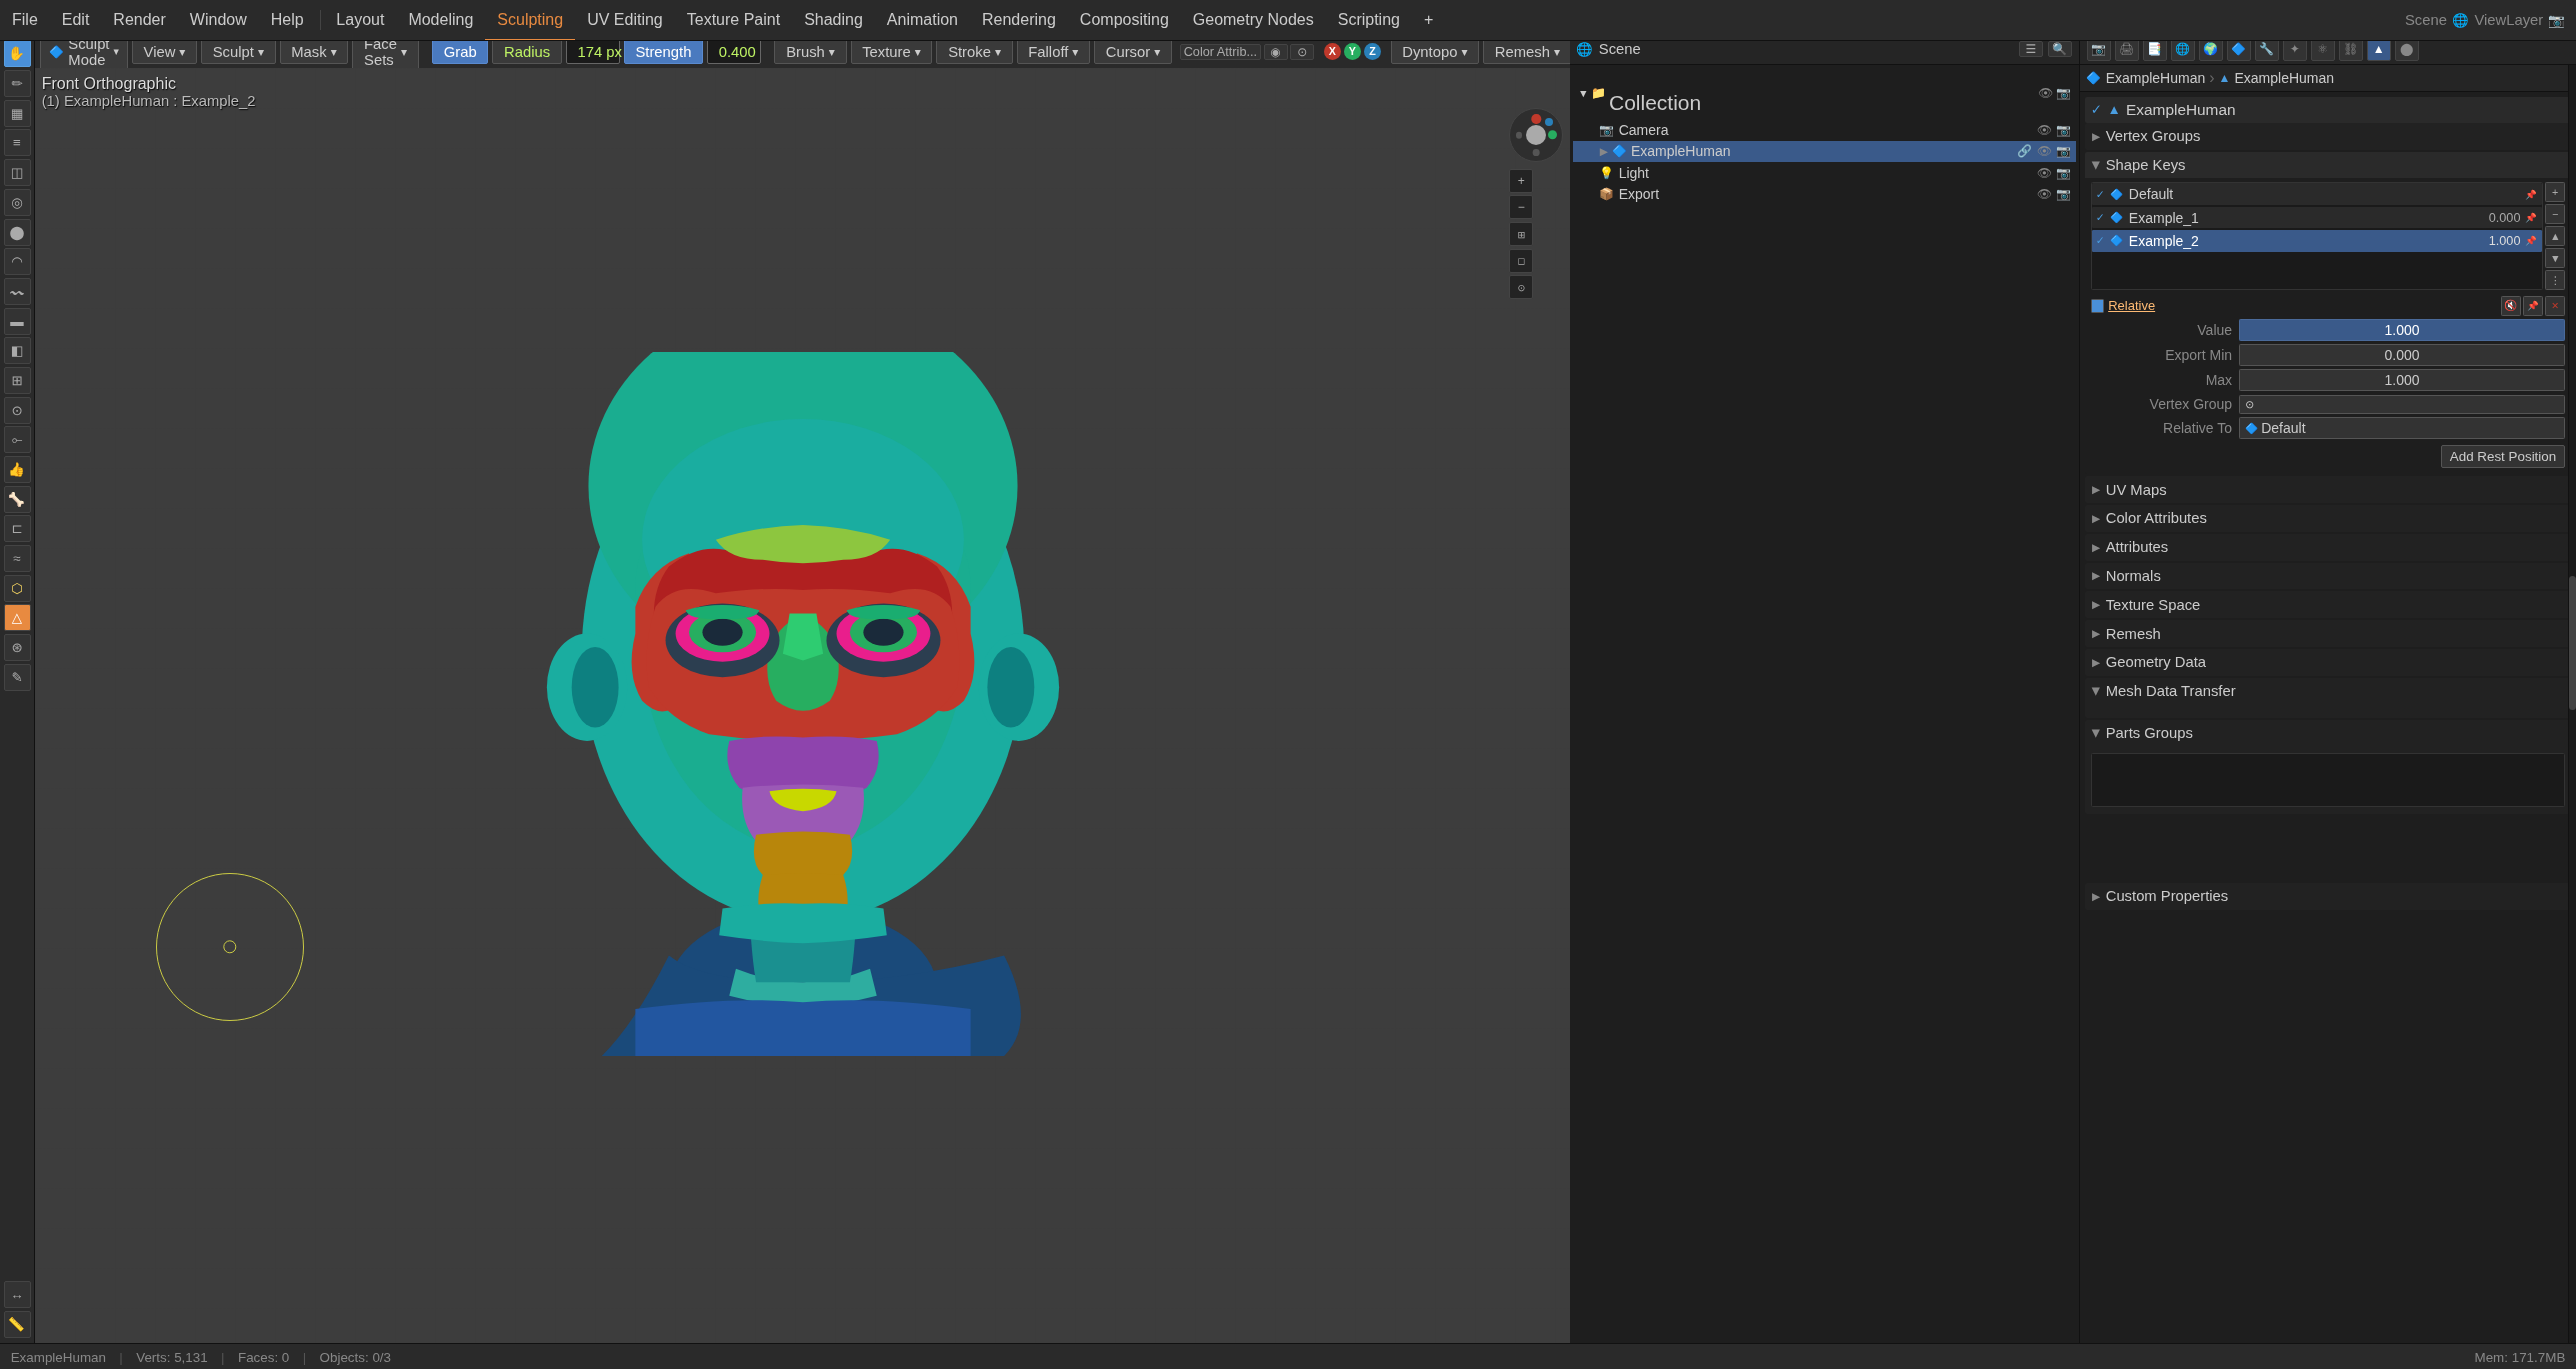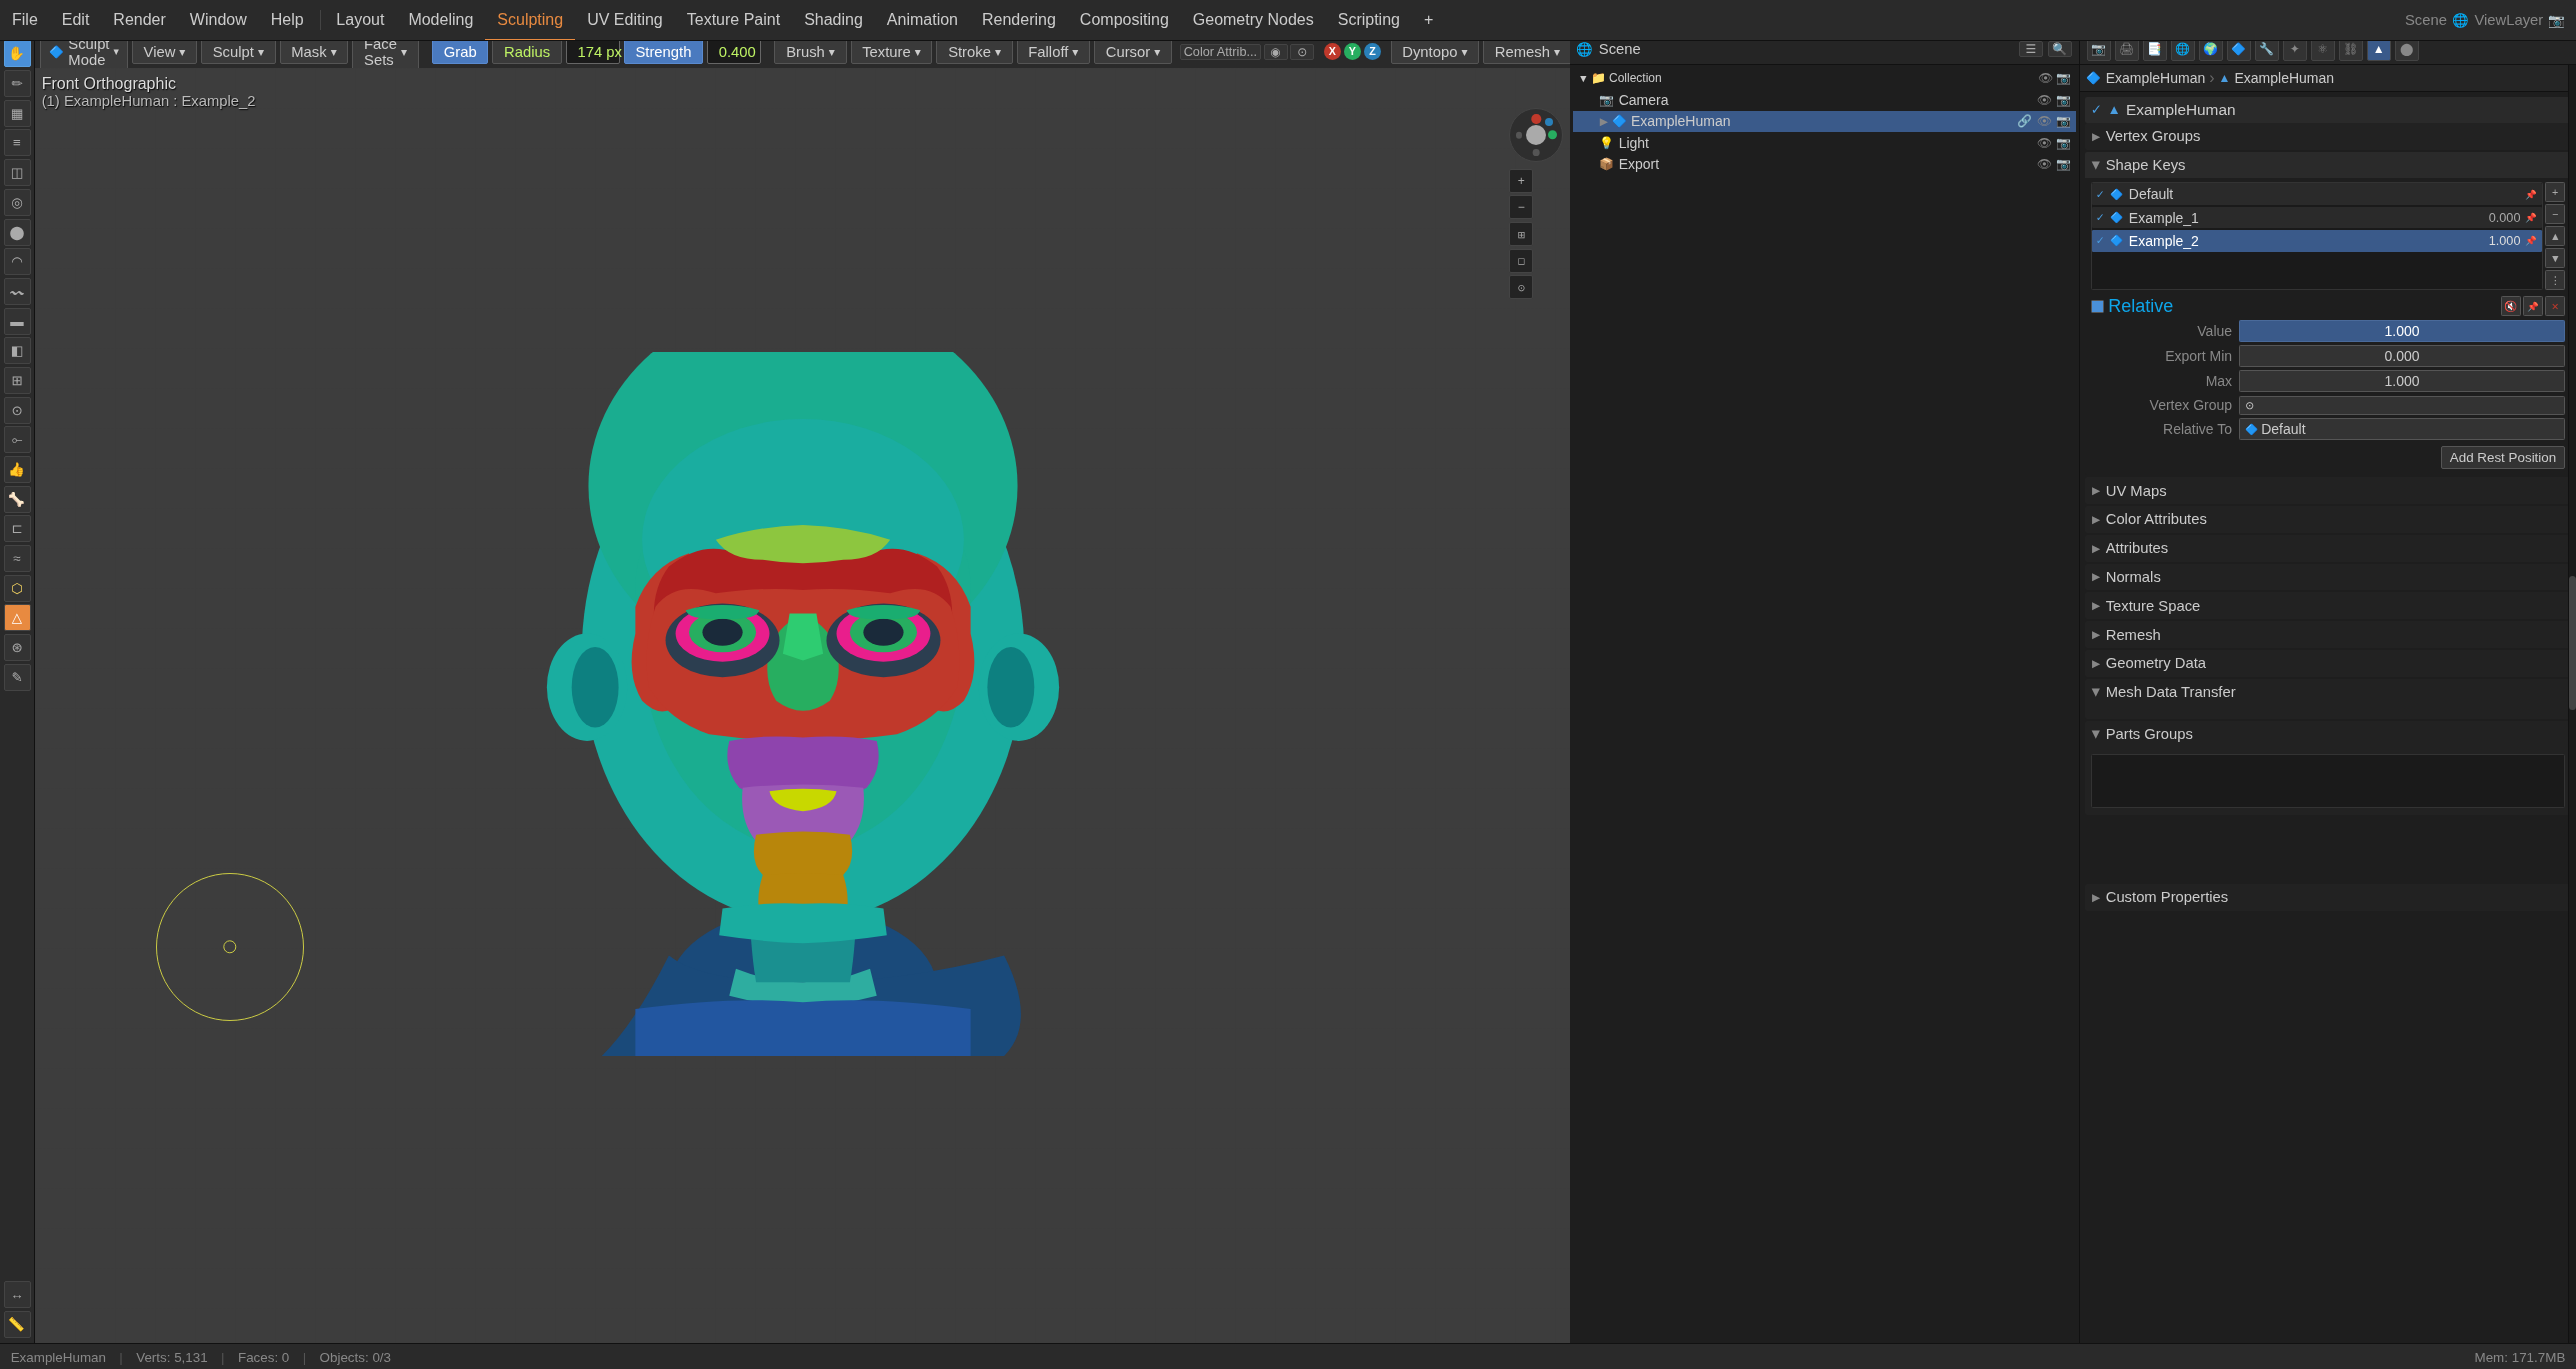--- a/index.html
+++ b/index.html
@@ -712,21 +712,21 @@
       <span>Scene</span>
       <div style="flex:1;"></div>
       <div class="header-icon-btn" style="font-size:12px;">☰</div>
       <div class="header-icon-btn" style="font-size:12px;">🔍</div>
     </div>
     <div class="outliner-body">
 
       <div style="display:flex;align-items:center;gap:2.7px;padding:4px 5.4px;">
         <span class="tree-arrow open">▼</span>
         <span style="font-size:12px;color:#888;">📁</span>
-        <span style="font-size:12px;">Collection</span>
+        <span style="font-size:21px;margin-top:20px;">Collection</span>
         <div style="flex:1;"></div>
         <span style="color:#888;font-size:12px;">👁</span>
         <span style="color:#888;font-size:12px;">📷</span>
       </div>
 
       <div class="outliner-item" style="padding-left:27px;">
         <span style="font-size:12px;">📷</span>
         <span style="font-size:14px;">Camera</span>
         <div style="flex:1;"></div>
         <span style="color:#888;font-size:12px;">👁</span>
@@ -844,21 +844,21 @@
               <div class="prop-small-btn">−</div>
               <div class="prop-small-btn">▲</div>
               <div class="prop-small-btn">▼</div>
               <div class="prop-small-btn">⋮</div>
             </div>
           </div>
 
           <div style="display:flex;align-items:center;gap:5.4px;padding:2.7px 0;margin-top:1.3px;">
             <div style="display:flex;align-items:center;gap:4px;flex:1;">
               <div class="checkbox checked"></div>
-              <span style="font-size:18px;color:#0ea5e9;">Relative</span>
+              <span style="font-size:13px;color:#fdba74;text-decoration:underline;">Relative</span>
             </div>
             <div style="display:flex;gap:2px;">
               <div class="prop-small-btn" style="font-size:10.7px;">🔇</div>
               <div class="prop-small-btn" style="font-size:9.4px;">📌</div>
               <div class="prop-small-btn" style="font-size:9.4px;color:#c0392b;">✕</div>
             </div>
           </div>
 
           <div class="prop-row">
             <span class="prop-label">Value</span>

